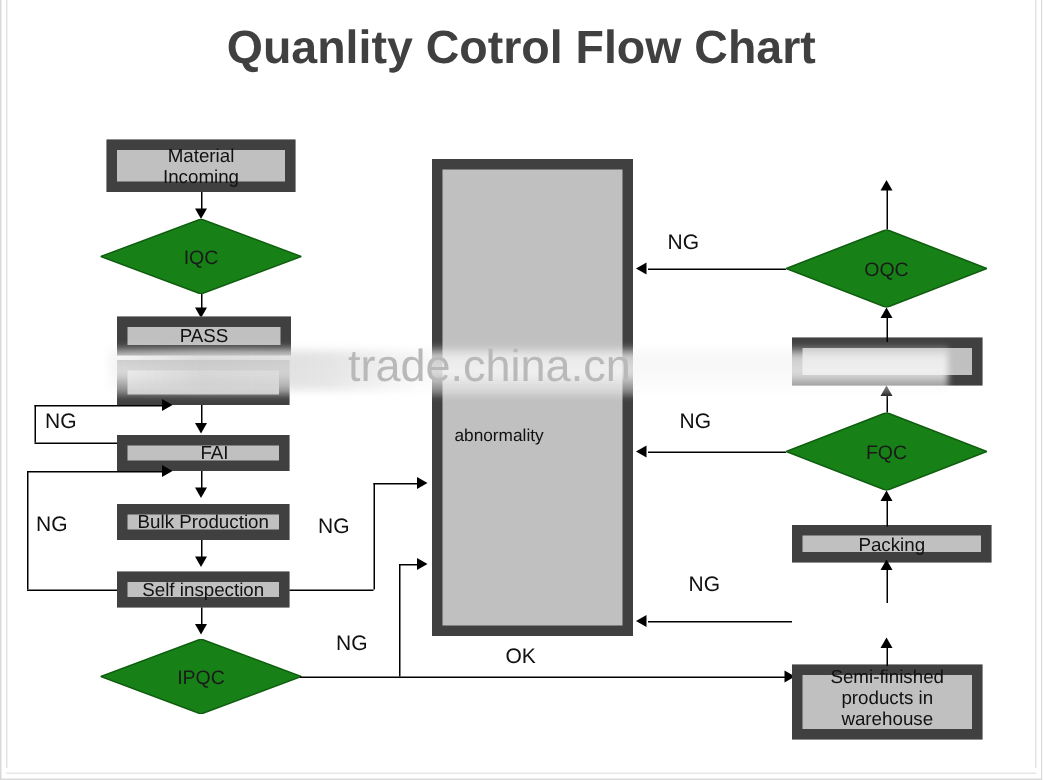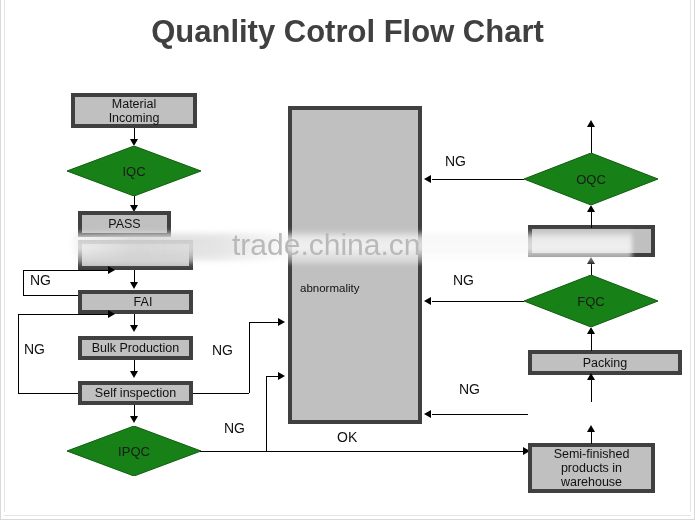--- a/index.html
+++ b/index.html
@@ -63,21 +63,21 @@
     font-weight: bold;
     color: #404040;
     letter-spacing: 0px;
     font-family: "Liberation Sans", sans-serif;
   }
 
   
   .box {
     position: absolute;
     background: #c0c0c0;
-    border: 4px solid #404040;
+    border: 7px solid #404040;
     box-sizing: border-box;
     display: flex;
     align-items: center;
     justify-content: center;
     text-align: center;
     font-size: 12.5px;
     color: #111111;
     line-height: 14px;
     font-family: "Liberation Sans", sans-serif;
   }
@@ -231,21 +231,21 @@
   <div class="diamond" style="left:67px; top:146px; width:134px; height:50px;">
     <svg class="shape" viewBox="0 0 134 50" preserveAspectRatio="none">
       <polygon points="67,0 134,25 67,50 0,25" fill="#178017" stroke="#0f5d0f" stroke-width="1"></polygon>
     </svg>
     <span class="dlabel">IQC</span>
   </div>
 
   <div class="vline" style="left:134px; top:196px; height:12px;"></div>
   <div class="arrow down" style="left:130px; top:205px;"></div>
 
-  <div class="box" style="left:78px; top:211px; width:93px; height:26px;">
+  <div class="box" style="left:78px; top:211px; width:116px; height:26px;">
     <span>PASS</span>
   </div>
 
   <div class="box" style="left:78px; top:240px; width:115px; height:30px;">
     <span></span>
   </div>
 
   <div class="vline" style="left:134px; top:270px; height:15px;"></div>
   <div class="arrow down" style="left:130px; top:282px;"></div>
 
@@ -339,21 +339,21 @@
     <svg class="shape" viewBox="0 0 134 52" preserveAspectRatio="none">
       <polygon points="67,0 134,26 67,52 0,26" fill="#178017" stroke="#0f5d0f" stroke-width="1"></polygon>
     </svg>
     <span class="dlabel">FQC</span>
   </div>
 
   <div class="hline" style="left:432px; top:301px; width:92px;"></div>
   <div class="arrow left" style="left:424px; top:297px;"></div>
   <div class="edge-label" style="left:453px; top:272px;">NG</div>
 
-  <div class="box" style="left:528px; top:350px; width:154px; height:25px;">
+  <div class="box" style="left:528px; top:350px; width:133px; height:25px;">
     <span>Packing</span>
   </div>
 
   <div class="vline" style="left:591px; top:333px; height:18px;"></div>
   <div class="arrow up" style="left:587px; top:327px;"></div>
 
 
   <div class="vline" style="left:591px; top:378px; height:24px;"></div>
   <div class="arrow up" style="left:587px; top:373px;"></div>
 

